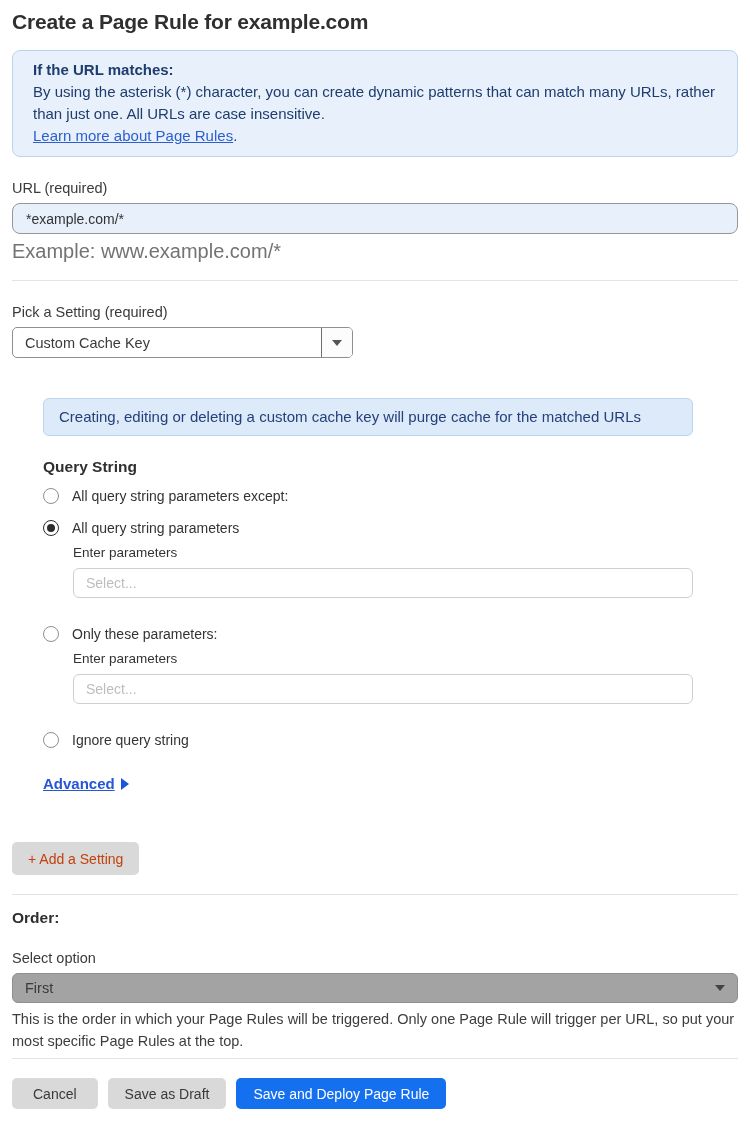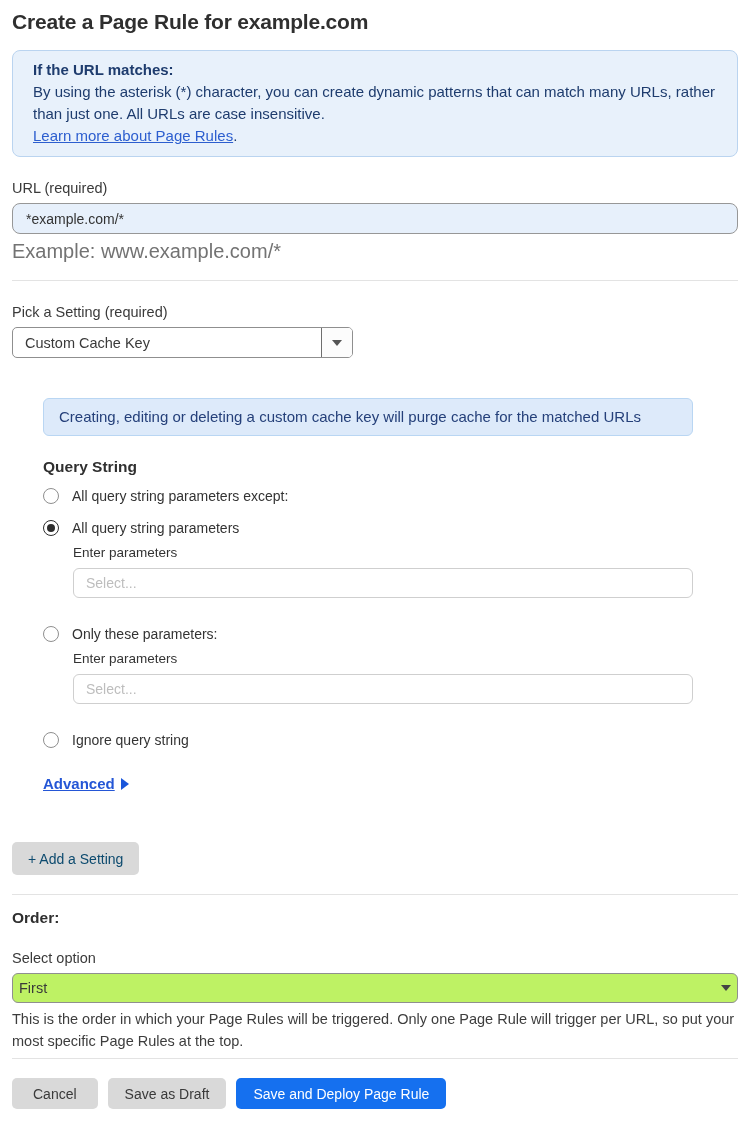--- a/index.html
+++ b/index.html
@@ -76,28 +76,28 @@
   }
   .param-input::placeholder { color: #bdbdbd; opacity: 1; }
 
   .advanced-row { margin-top: 27px; }
   .advanced-link { display: inline-flex; align-items: center; cursor: pointer; }
   .advanced-text { font-size: 15px; color: #2456d6; text-decoration: underline; font-weight: bold; }
   .tri-right { margin-left: 6px; width: 0; height: 0; border-top: 6px solid transparent; border-bottom: 6px solid transparent; border-left: 8px solid #1a56db; }
 
   .add-setting-btn {
     margin-top: 49px; height: 33px; padding: 4px 16px; background: #d9d9d9; border: none;
-    border-radius: 5px; font-size: 14px; color: #0c4a6e; cursor: pointer;
+    border-radius: 5px; font-size: 14px; color: #c2410c; cursor: pointer;
     font-family: "Liberation Sans", sans-serif;
   }
 
   .order-select {
     margin-top: 0; width: 100%; height: 30px; border: 1px solid #8f8f8f; border-radius: 6px;
-    background: #bef264; display: flex; align-items: center; justify-content: space-between;
-    padding: 0 6px; cursor: pointer; gap: 36px;
+    background: #a3a3a3; display: flex; align-items: center; justify-content: space-between;
+    padding: 0 12px; cursor: pointer; gap: 36px;
   }
   .order-select-value { font-size: 14.5px; color: #3a3a3a; }
   .order-select .caret-down { border-top-color: #444; }
   .help-text { margin-top: 6px; font-size: 14.5px; line-height: 21.5px; color: #3d3d3d; }
 
   .footer { margin-top: 19px; display: flex; gap: 10px; }
   .btn { height: 31px; border: none; border-radius: 5px; font-size: 14px; cursor: pointer; font-family: "Liberation Sans", sans-serif; }
   .btn-gray { background: #d9d9d9; color: #3a3a3a; }
   .btn-cancel { padding: 0 21px; }
   .btn-draft { padding: 0 17px; }

